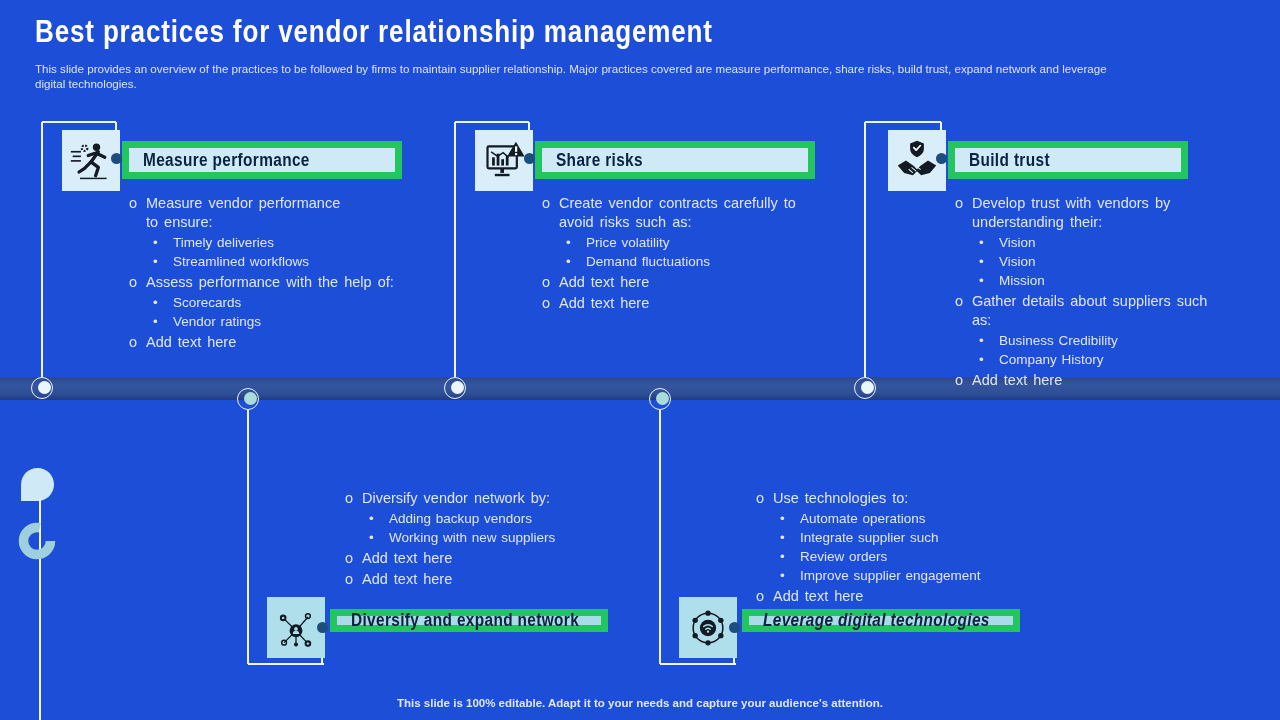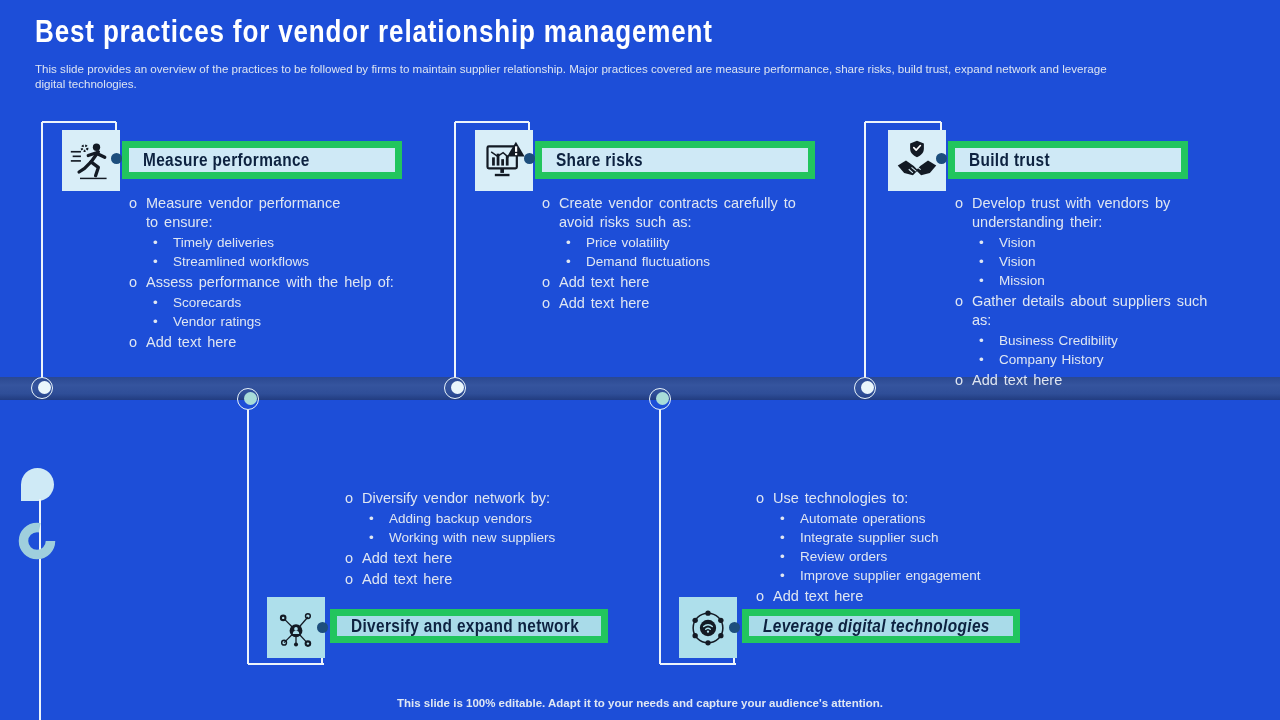--- a/index.html
+++ b/index.html
@@ -15,21 +15,21 @@
   .vl{width:1.5px;} .hl{height:1.5px;}
   .marker{position:absolute;width:22px;height:22px;border:1.5px solid #e8f4fb;border-radius:50%;
           box-sizing:border-box;}
   .marker i{position:absolute;width:13px;height:13px;border-radius:50%;left:6px;top:3px;display:block;}
   .m-light i{background:#eaf6fc;} .m-teal i{background:#a8dcd9;}
   .icon-box{position:absolute;width:58px;height:61px;display:flex;align-items:center;justify-content:center;}
   .ib-light{background:#d9eef8;} .ib-teal{background:#aedfeb;}
   .dot{position:absolute;width:11px;height:11px;border-radius:50%;background:#1d4e7d;}
   .hdr{position:absolute;height:38px;display:flex;align-items:center;padding-left:14px;
        box-sizing:border-box;border:7px solid #22c55e;}
-  .hdr-light{background:#cfe9f6;} .hdr-teal{background:#a9dbe9;height:34px;}
+  .hdr-light{background:#cfe9f6;} .hdr-teal{background:#a9dbe9;height:23px;}
   .hdr .t{font-size:17.5px;font-weight:bold;color:#0d2240;transform:scaleX(.88);
           transform-origin:0 50%;letter-spacing:.4px;white-space:nowrap;}
   .list{position:absolute;color:#dfe6f2;}
   .item{display:flex;margin:2px 0;line-height:1.32;font-size:14.5px;word-spacing:2px;}
   .item .b{flex:none;width:17px;}
   .item .tx{white-space:pre-line;}
   .item.sub{padding-left:24px;font-size:13.5px;line-height:1.3;margin:1.5px 0;word-spacing:1px;}
   .item.sub .b{width:20px;}
   .teardrop{position:absolute;left:21px;top:468px;width:33px;height:33px;background:#cfeaf6;
             border-radius:50% 50% 50% 0;}

